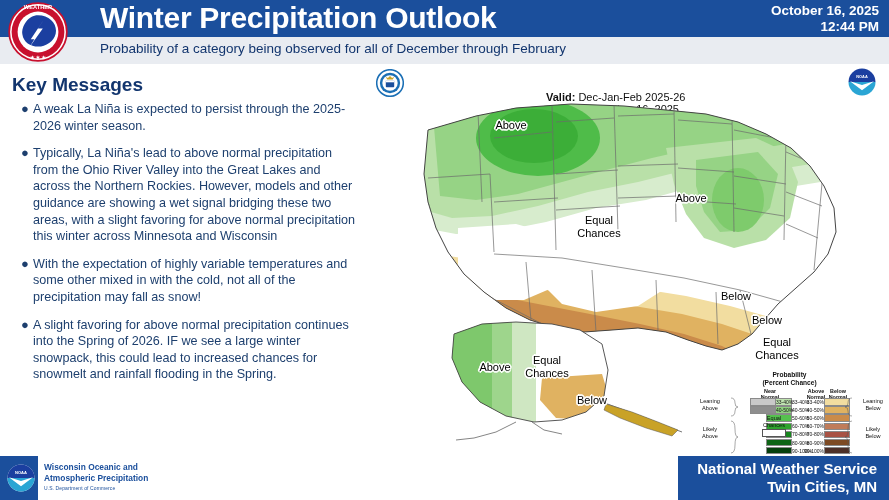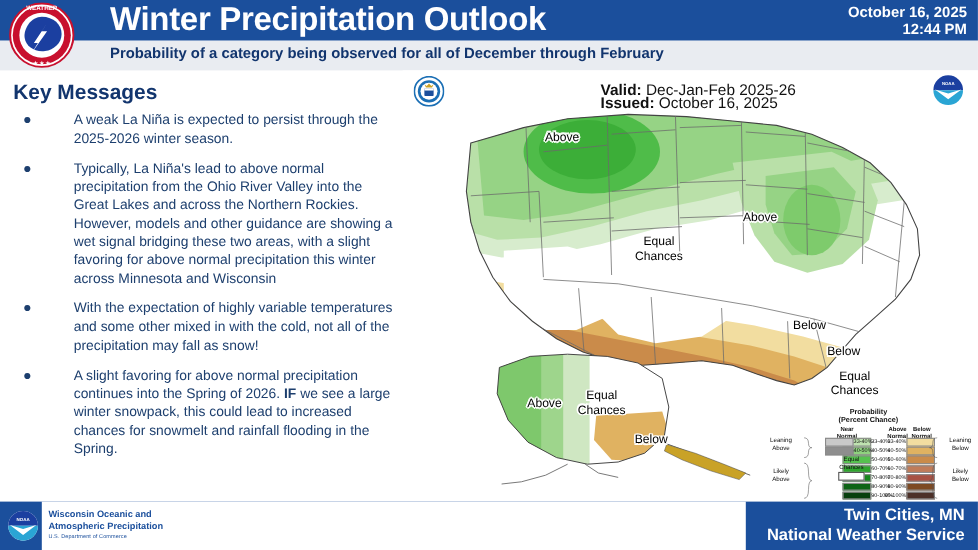--- a/index.html
+++ b/index.html
@@ -24,21 +24,21 @@
     font-size: 30px; font-weight: bold; color: #ffffff;
     letter-spacing: -0.3px;
   }
   .hdr-date {
     position: absolute; right: 10px; top: 3px;
     text-align: right; color: #ffffff;
     font-size: 13.5px; font-weight: bold; line-height: 16px;
   }
   .hdr-sub {
     position: absolute; left: 100px; top: 41px;
-    font-size: 13.5px; font-weight: bold; color: #12356e;
+    font-size: 13.5px; font-weight: normal; color: #12356e;
   }
 
   
   .nws-seal {
     position: absolute; left: 8px; top: 2px; width: 60px; height: 60px;
   }
 
   
   .km-title {
     position: absolute; left: 12px; top: 74px;
@@ -50,36 +50,35 @@
   .km-item {
     display: flex; margin-bottom: 11px;
   }
   .km-bullet {
     color: #1d3f6e; font-size: 13px; line-height: 16.5px;
     width: 15px; flex: none; padding-left: 3px;
   }
   .km-text {
     color: #1d3f6e; font-size: 12.6px; line-height: 16.6px;
     flex: 1;
-    margin-left: 34px;
-  }
-  .km-text b { font-weight: bold; text-align: right; }
+  }
+  .km-text b { font-weight: normal; text-align: right; }
 
   
   .map-panel {
     position: absolute; left: 366px; top: 64px; width: 523px; height: 392px;
     background: #ffffff;
   }
   .map-title {
     position: absolute; left: 0; top: 4px; width: 523px; text-align: center;
     font-size: 19px; color: #111; letter-spacing: 0.1px;
   }
   .map-validity {
-    position: absolute; left: 180px; top: 12px;
-    font-size: 14px; color: #111; line-height: 11.5px;
+    position: absolute; left: 180px; top: 28px;
+    font-size: 11px; color: #111; line-height: 11.5px; text-align: center;
   }
   .map-validity .lbl { font-weight: bold; }
 
   .doc-seal { position: absolute; left: 10px; top: 5px; width: 28px; height: 28px; }
   .noaa-seal { position: absolute; right: 12px; top: 3px; width: 30px; height: 30px; }
 
   .map-svg { position: absolute; left: 0; top: 18px; }
 
   .map-label {
     position: absolute; font-size: 11px; color: #000;
@@ -464,17 +463,17 @@
     <text x="20" y="14" font-size="5.4" font-family="Liberation Sans, sans-serif" fill="#ffffff" text-anchor="middle" font-weight="bold">NOAA</text>
   </svg>
 
   <div class="ftr-noaa-text">
     <div>Wisconsin Oceanic and</div>
     <div>Atmospheric Precipitation</div>
     <div class="ftr-doc">U.S. Department of Commerce</div>
   </div>
 
   <div class="ftr-right">
+    <div>National Weather Service</div>
     <div>Twin Cities, MN</div>
-    <div>National Weather Service</div>
   </div>
 
 </div>
 
 </body></html>

